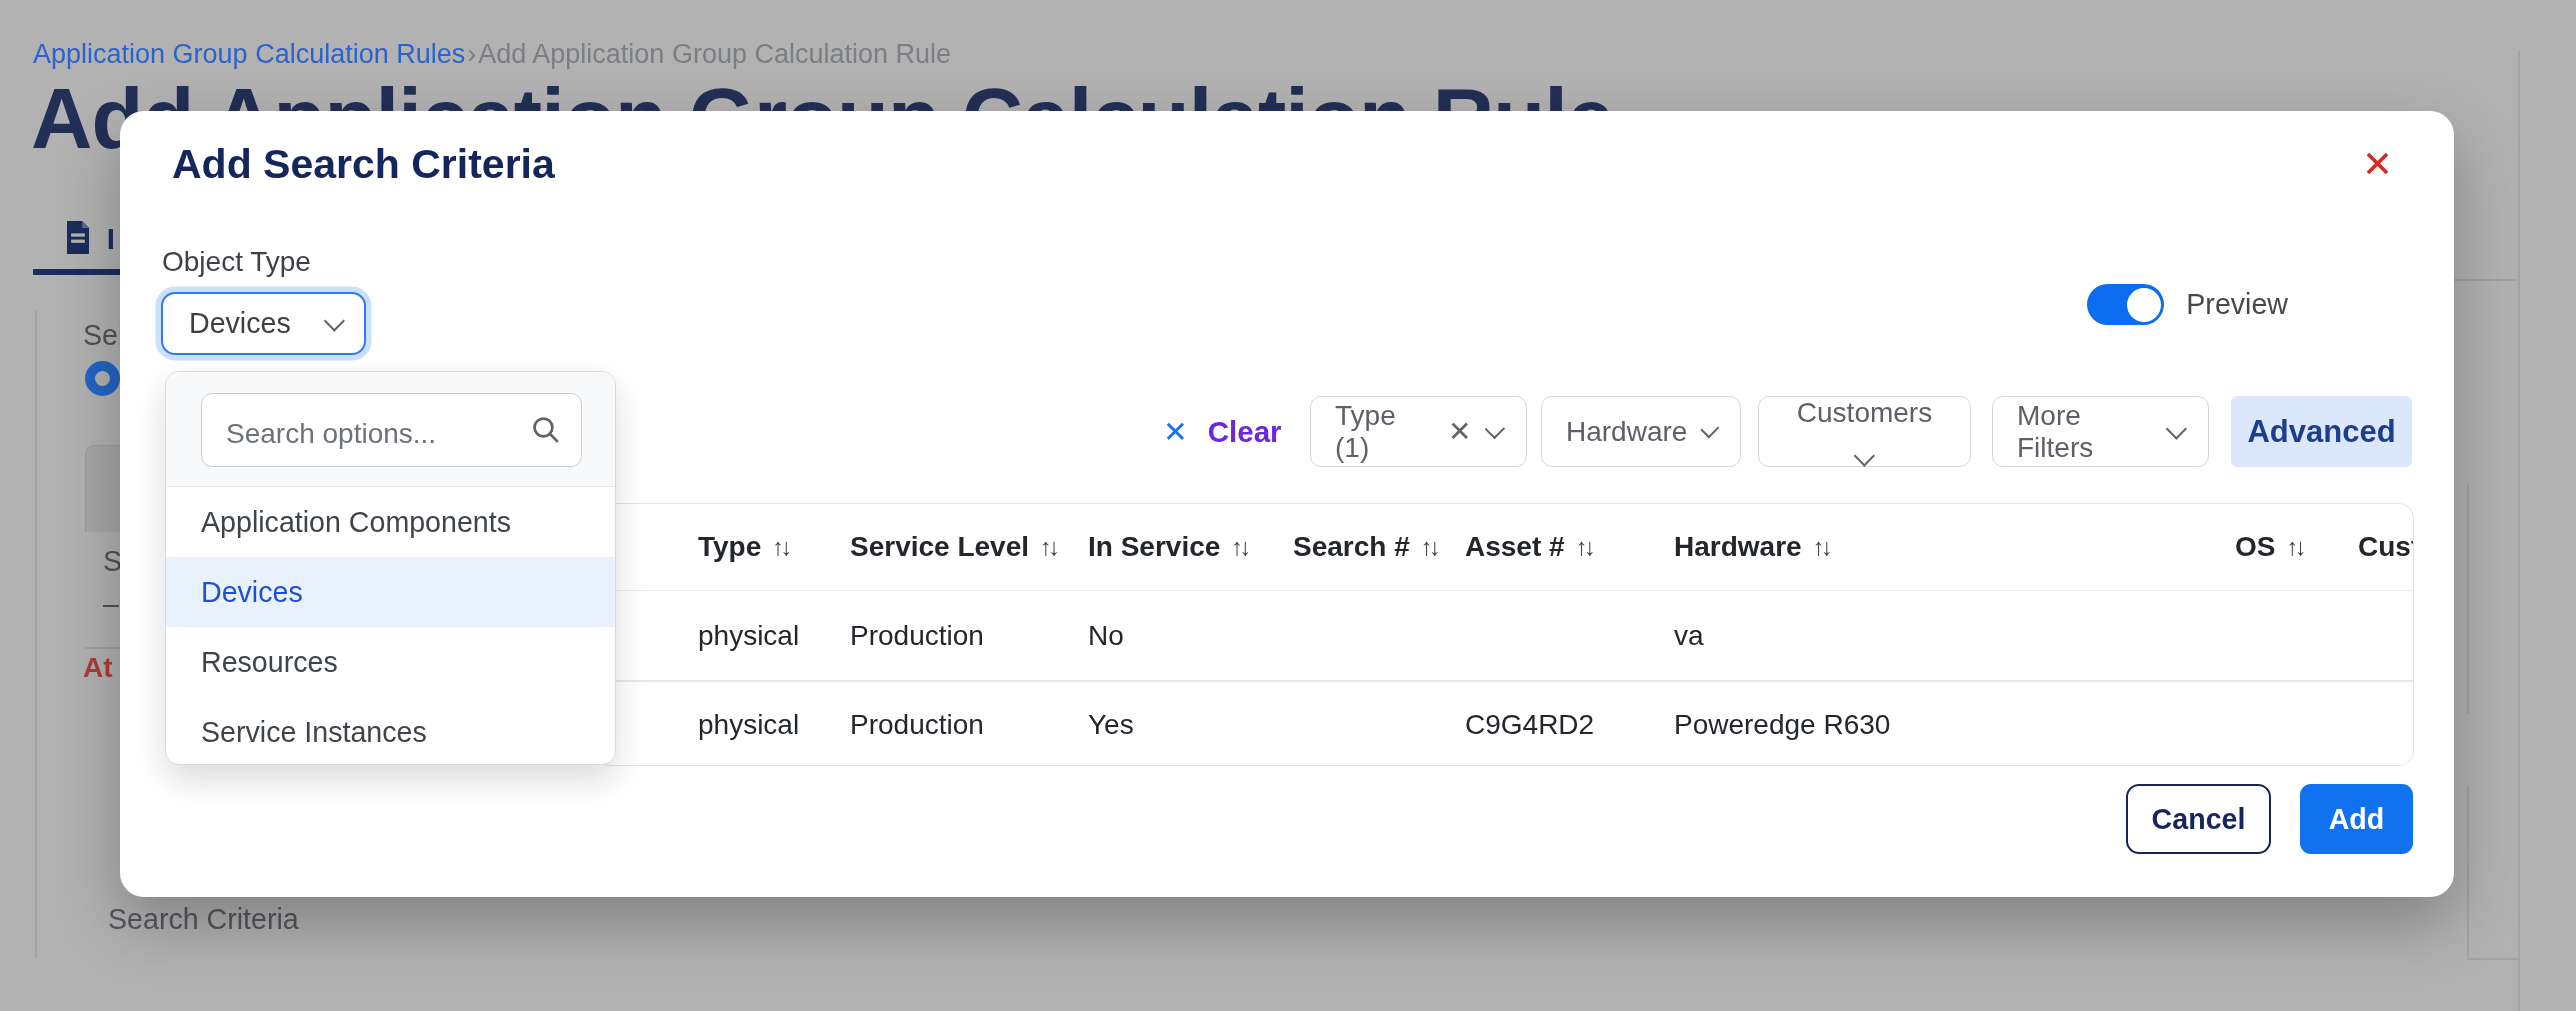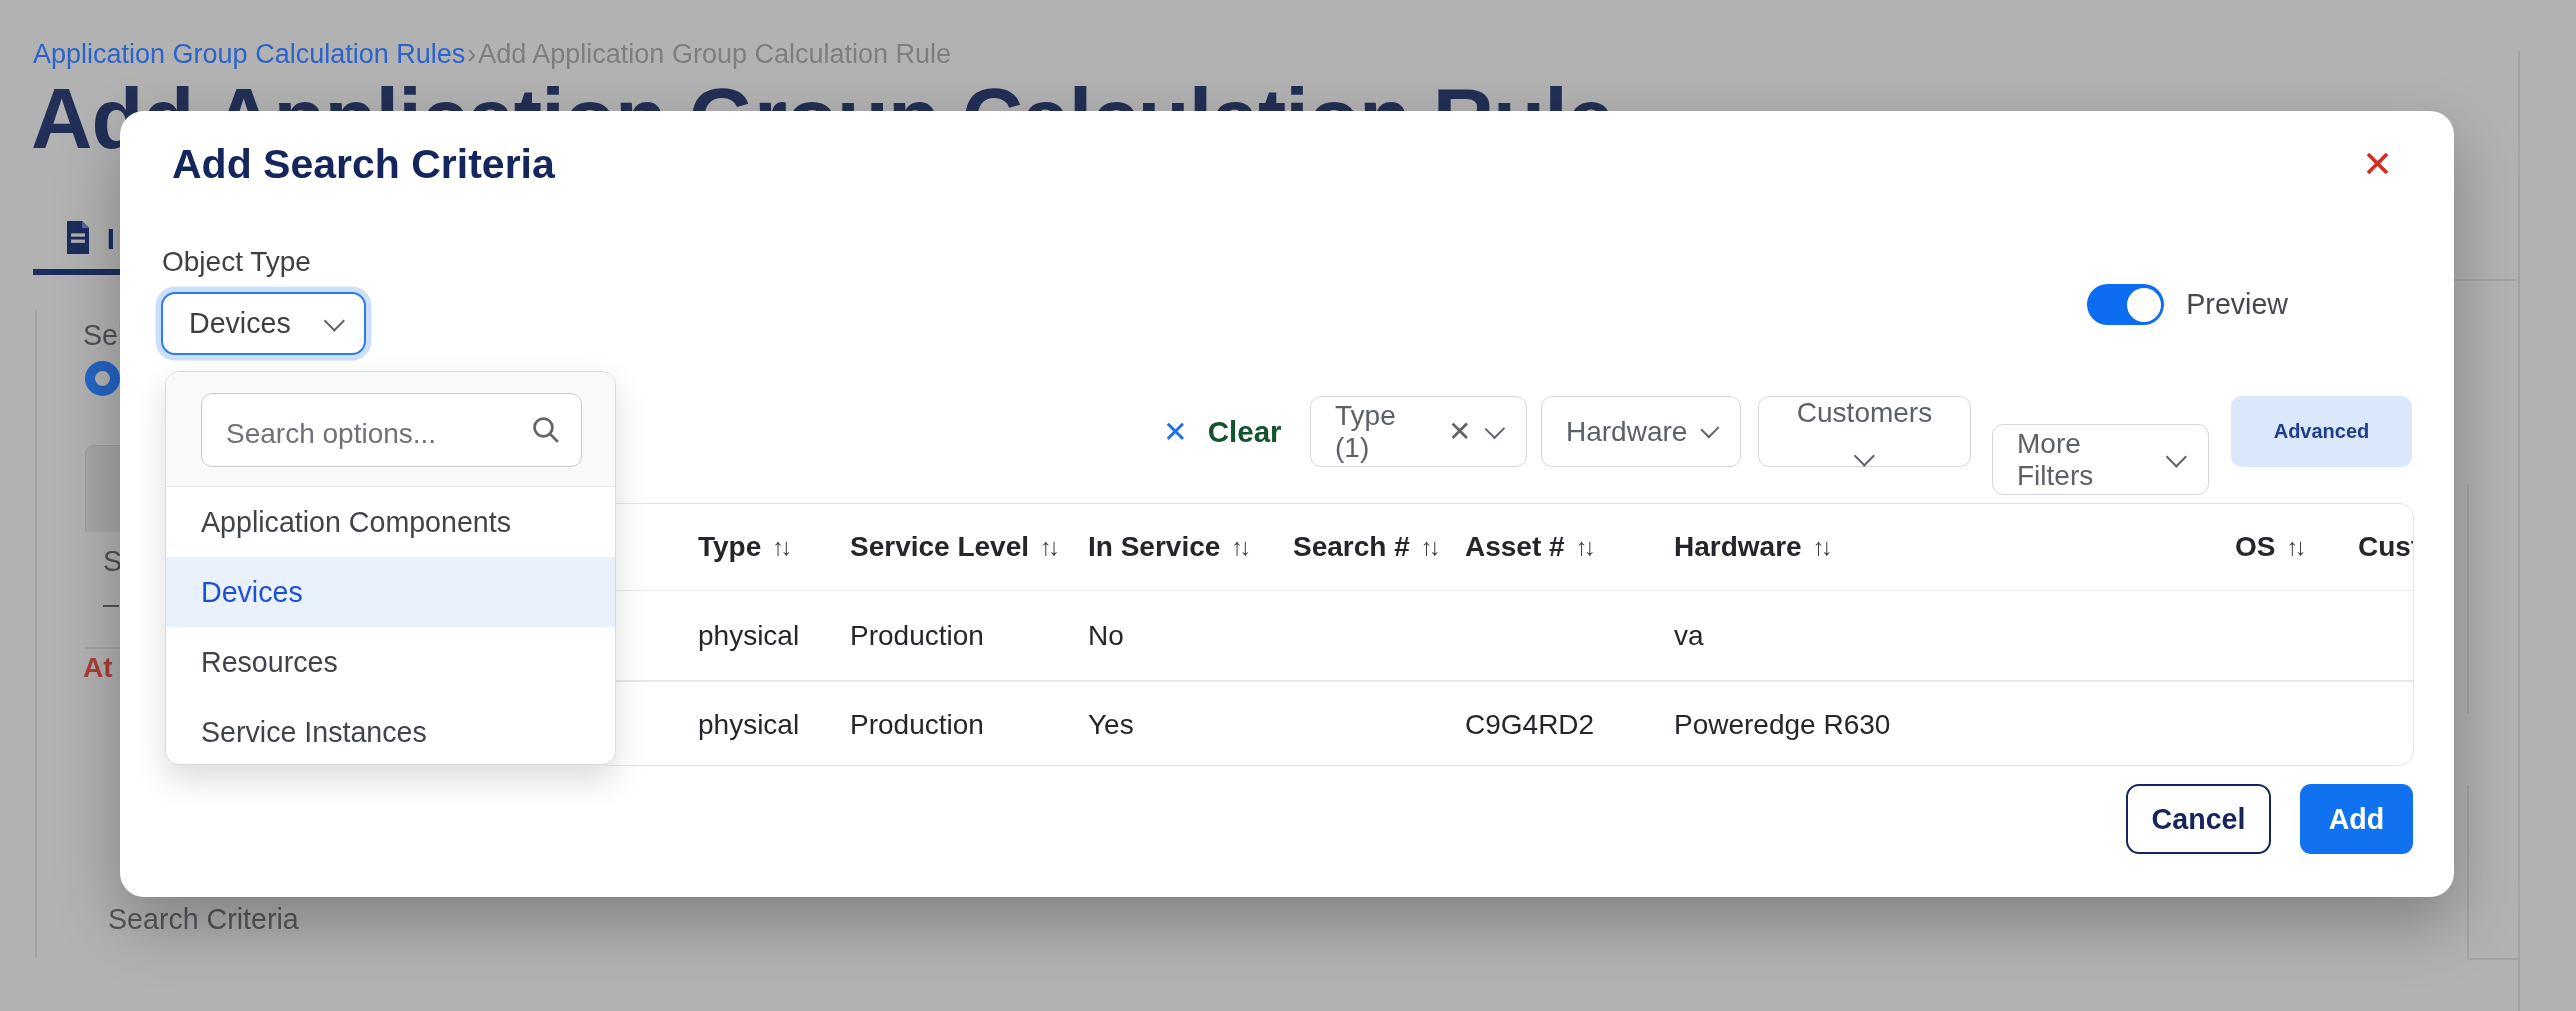--- a/index.html
+++ b/index.html
@@ -54,30 +54,30 @@
   .dd-search input { width:100%; height:100%; border:1.8px solid #c8ccd0; border-radius:11px; background:#fff;
                      font-size:28px; color:#3c4043; padding:8px 64px 0 24px; outline:none; font-family:inherit; }
   .dd-search input::placeholder { color:#6d7278; }
   .dd-search .mag { position:absolute; right:20px; top:20px; }
   .opt { height:70px; display:flex; align-items:center; padding-left:35px; font-size:28.6px; color:#3f444a; cursor:pointer; }
   .opt.selected { background:#e9f1fd; color:#1d50d8; }
 
   
   .clear-link { position:absolute; left:1043px; top:304px; display:flex; align-items:center; gap:20px; cursor:pointer; }
   .clear-link .x { font-size:29.5px; color:#1a6ff2; }
-  .clear-link .txt { font-size:29.5px; font-weight:bold; color:#14532d; }
+  .clear-link .txt { font-size:29.5px; font-weight:bold; color:#6d28d9; }
   .chip { position:absolute; top:285px; height:71px; background:#fff; border:1.8px solid #d4d7db; border-radius:11px;
           display:flex; align-items:center; gap:16.6px; font-size:28px; color:#5c6167; padding:0 24px; cursor:pointer; }
   .chip .x { font-size:28px; color:#5f6469; }
   .chip-type { left:1190px; width:217px; }
   .chip-hardware { left:1421px; width:200px; }
   .chip-customers { left:1638px; width:213px;flex-direction:column; }
-  .chip-more { left:1872px; width:217px;margin-top:28px; }
+  .chip-more { left:1872px; width:217px; }
   .advanced-btn { position:absolute; left:2111px; top:285px; width:181px; height:71px; background:#dbe7fb;
-                  border:none; border-radius:11px; font-size:20px; font-weight:bold; color:#1c3e8f; cursor:pointer; font-family:inherit; }
+                  border:none; border-radius:6px; font-size:31px; font-weight:bold; color:#1c3e8f; cursor:pointer; font-family:inherit; }
 
   
   .table-panel { position:absolute; left:474px; top:392px; width:1820px; height:263px;
                  border:1.8px solid #e2e4e8; border-radius:14.7px; background:#fff; overflow:hidden; }
   .t-row { position:absolute; left:0; width:100%; }
   .t-head { top:0; height:86px; }
   .t-r1 { top:86px; height:90px; border-top:1.8px solid #e9ebee; }
   .t-r2 { top:176px; height:87px; border-top:2.8px solid #e6e8eb; }
   .t-cell { position:absolute; top:50%; transform:translateY(-50%); font-size:28px; color:#23272c; white-space:nowrap; }
   .t-head .t-cell { font-weight:bold; display:flex; align-items:center; gap:11px; }

